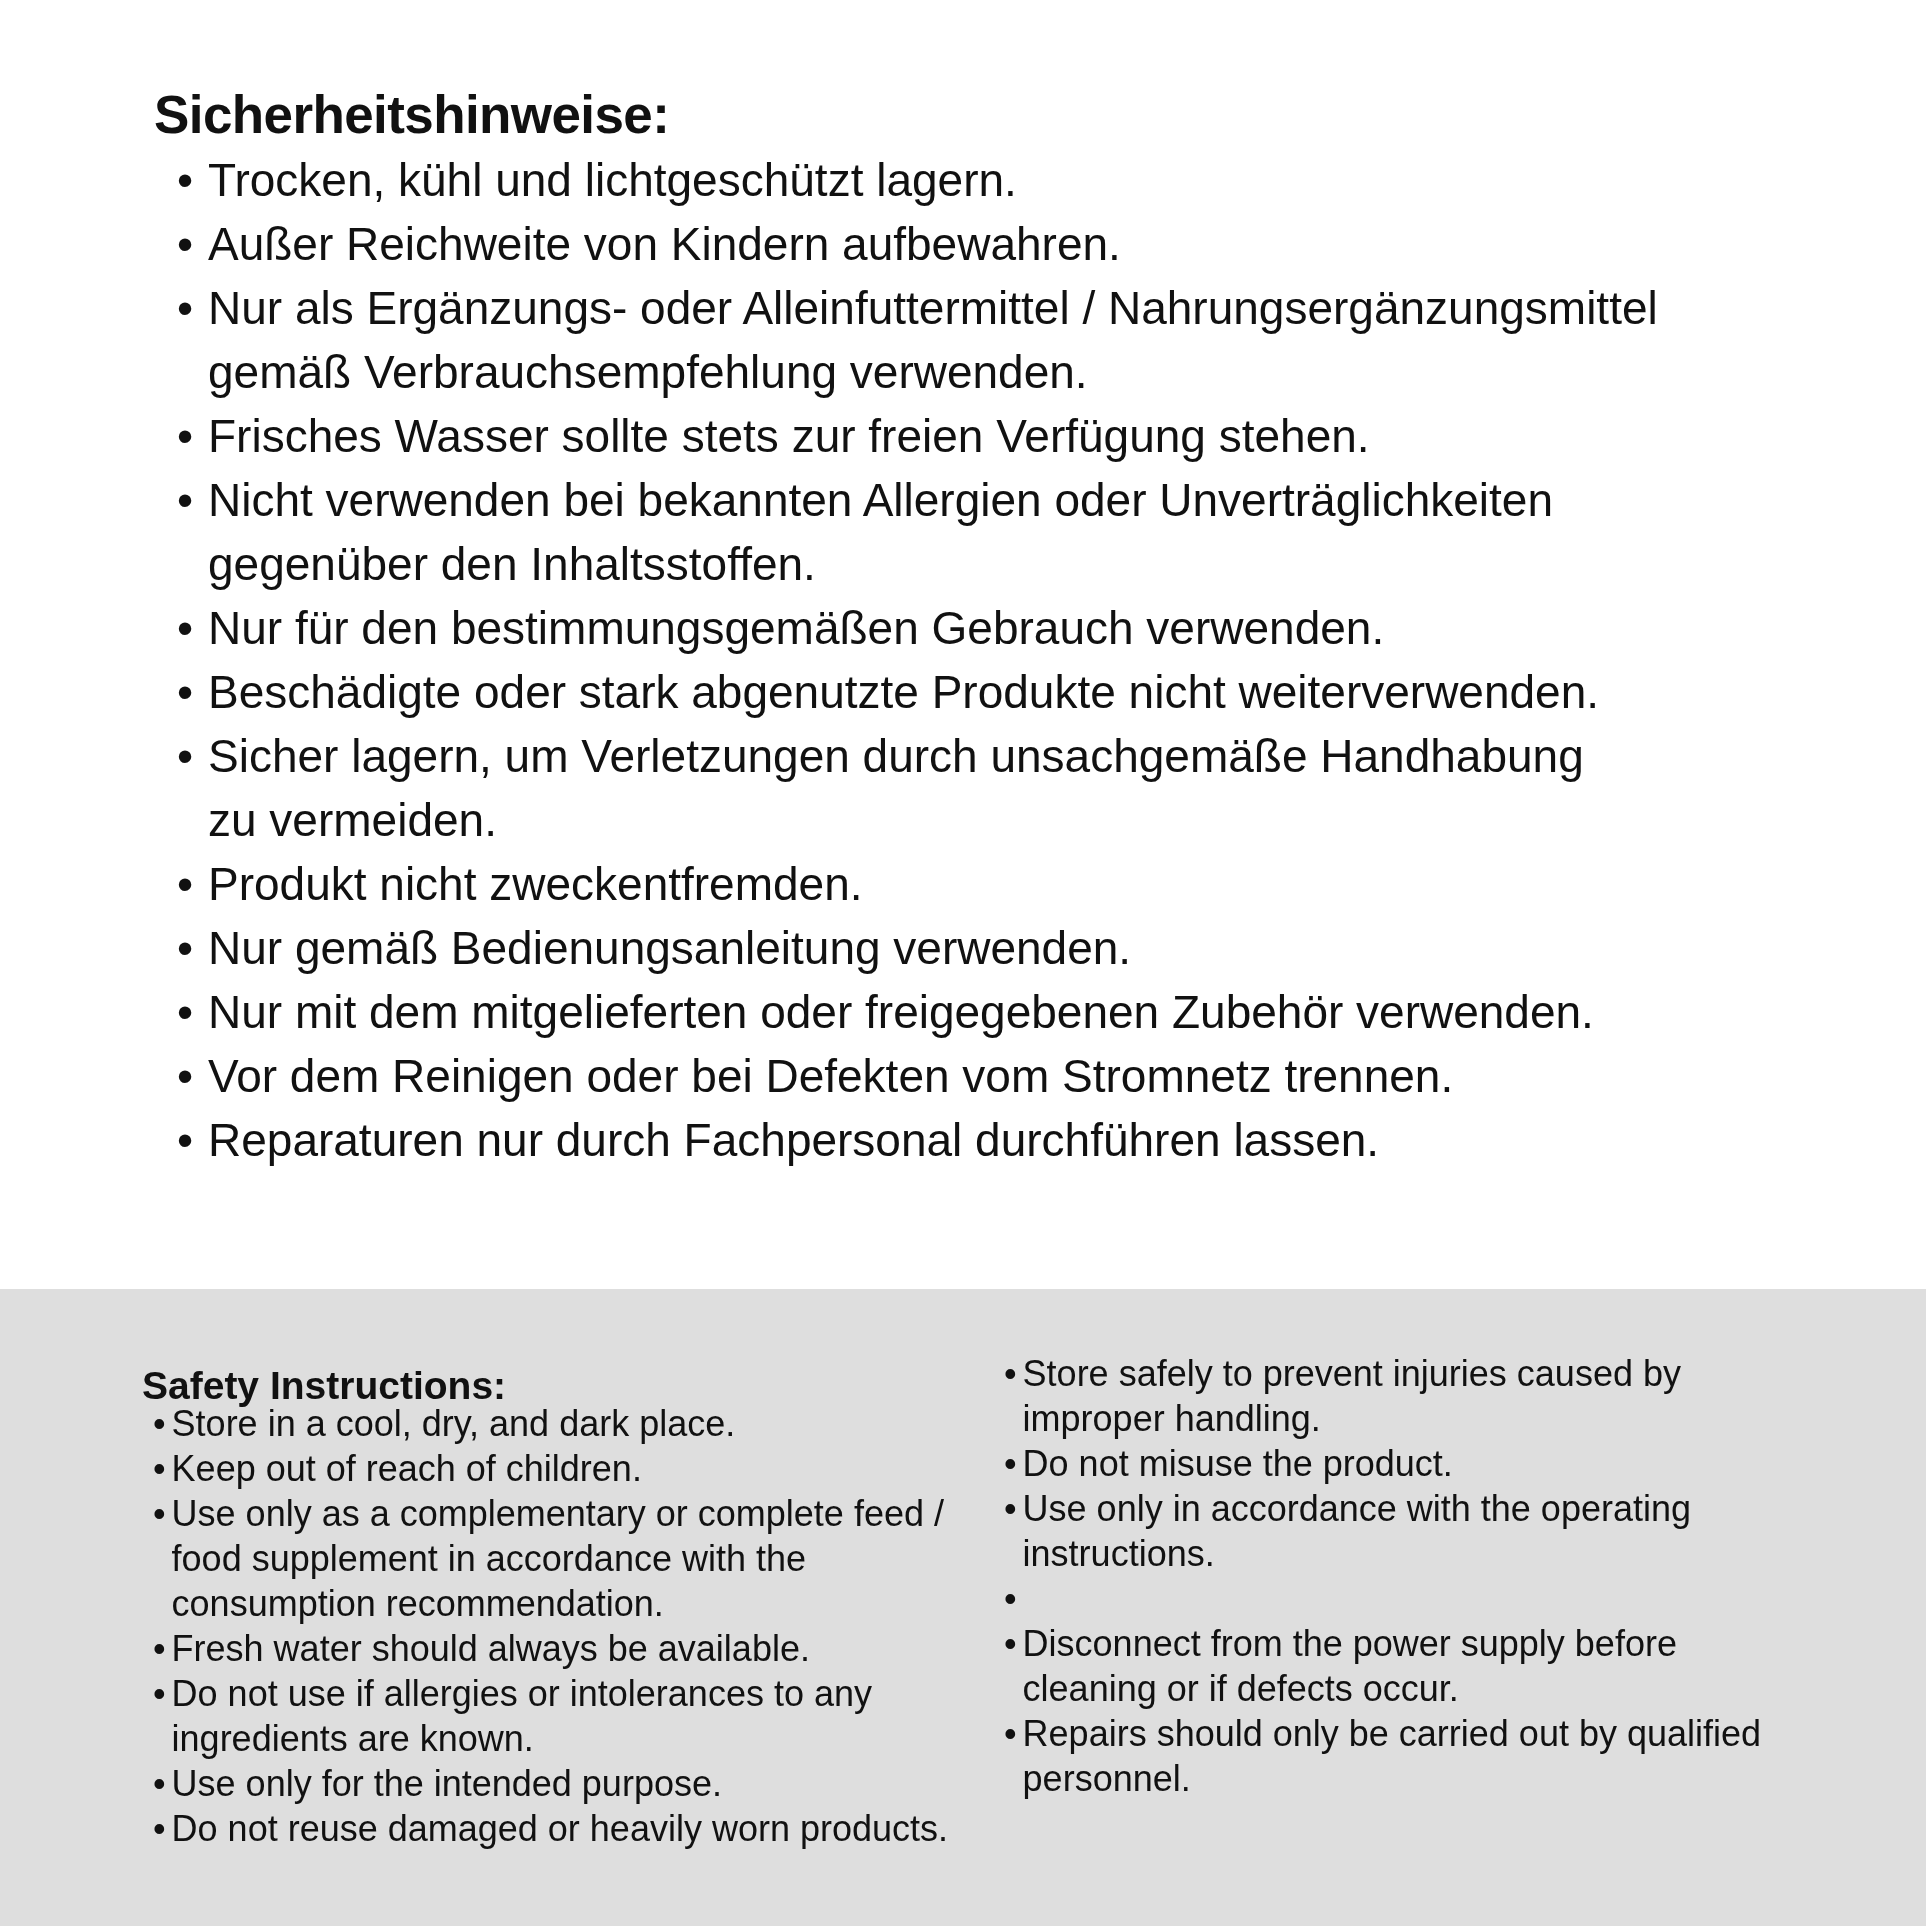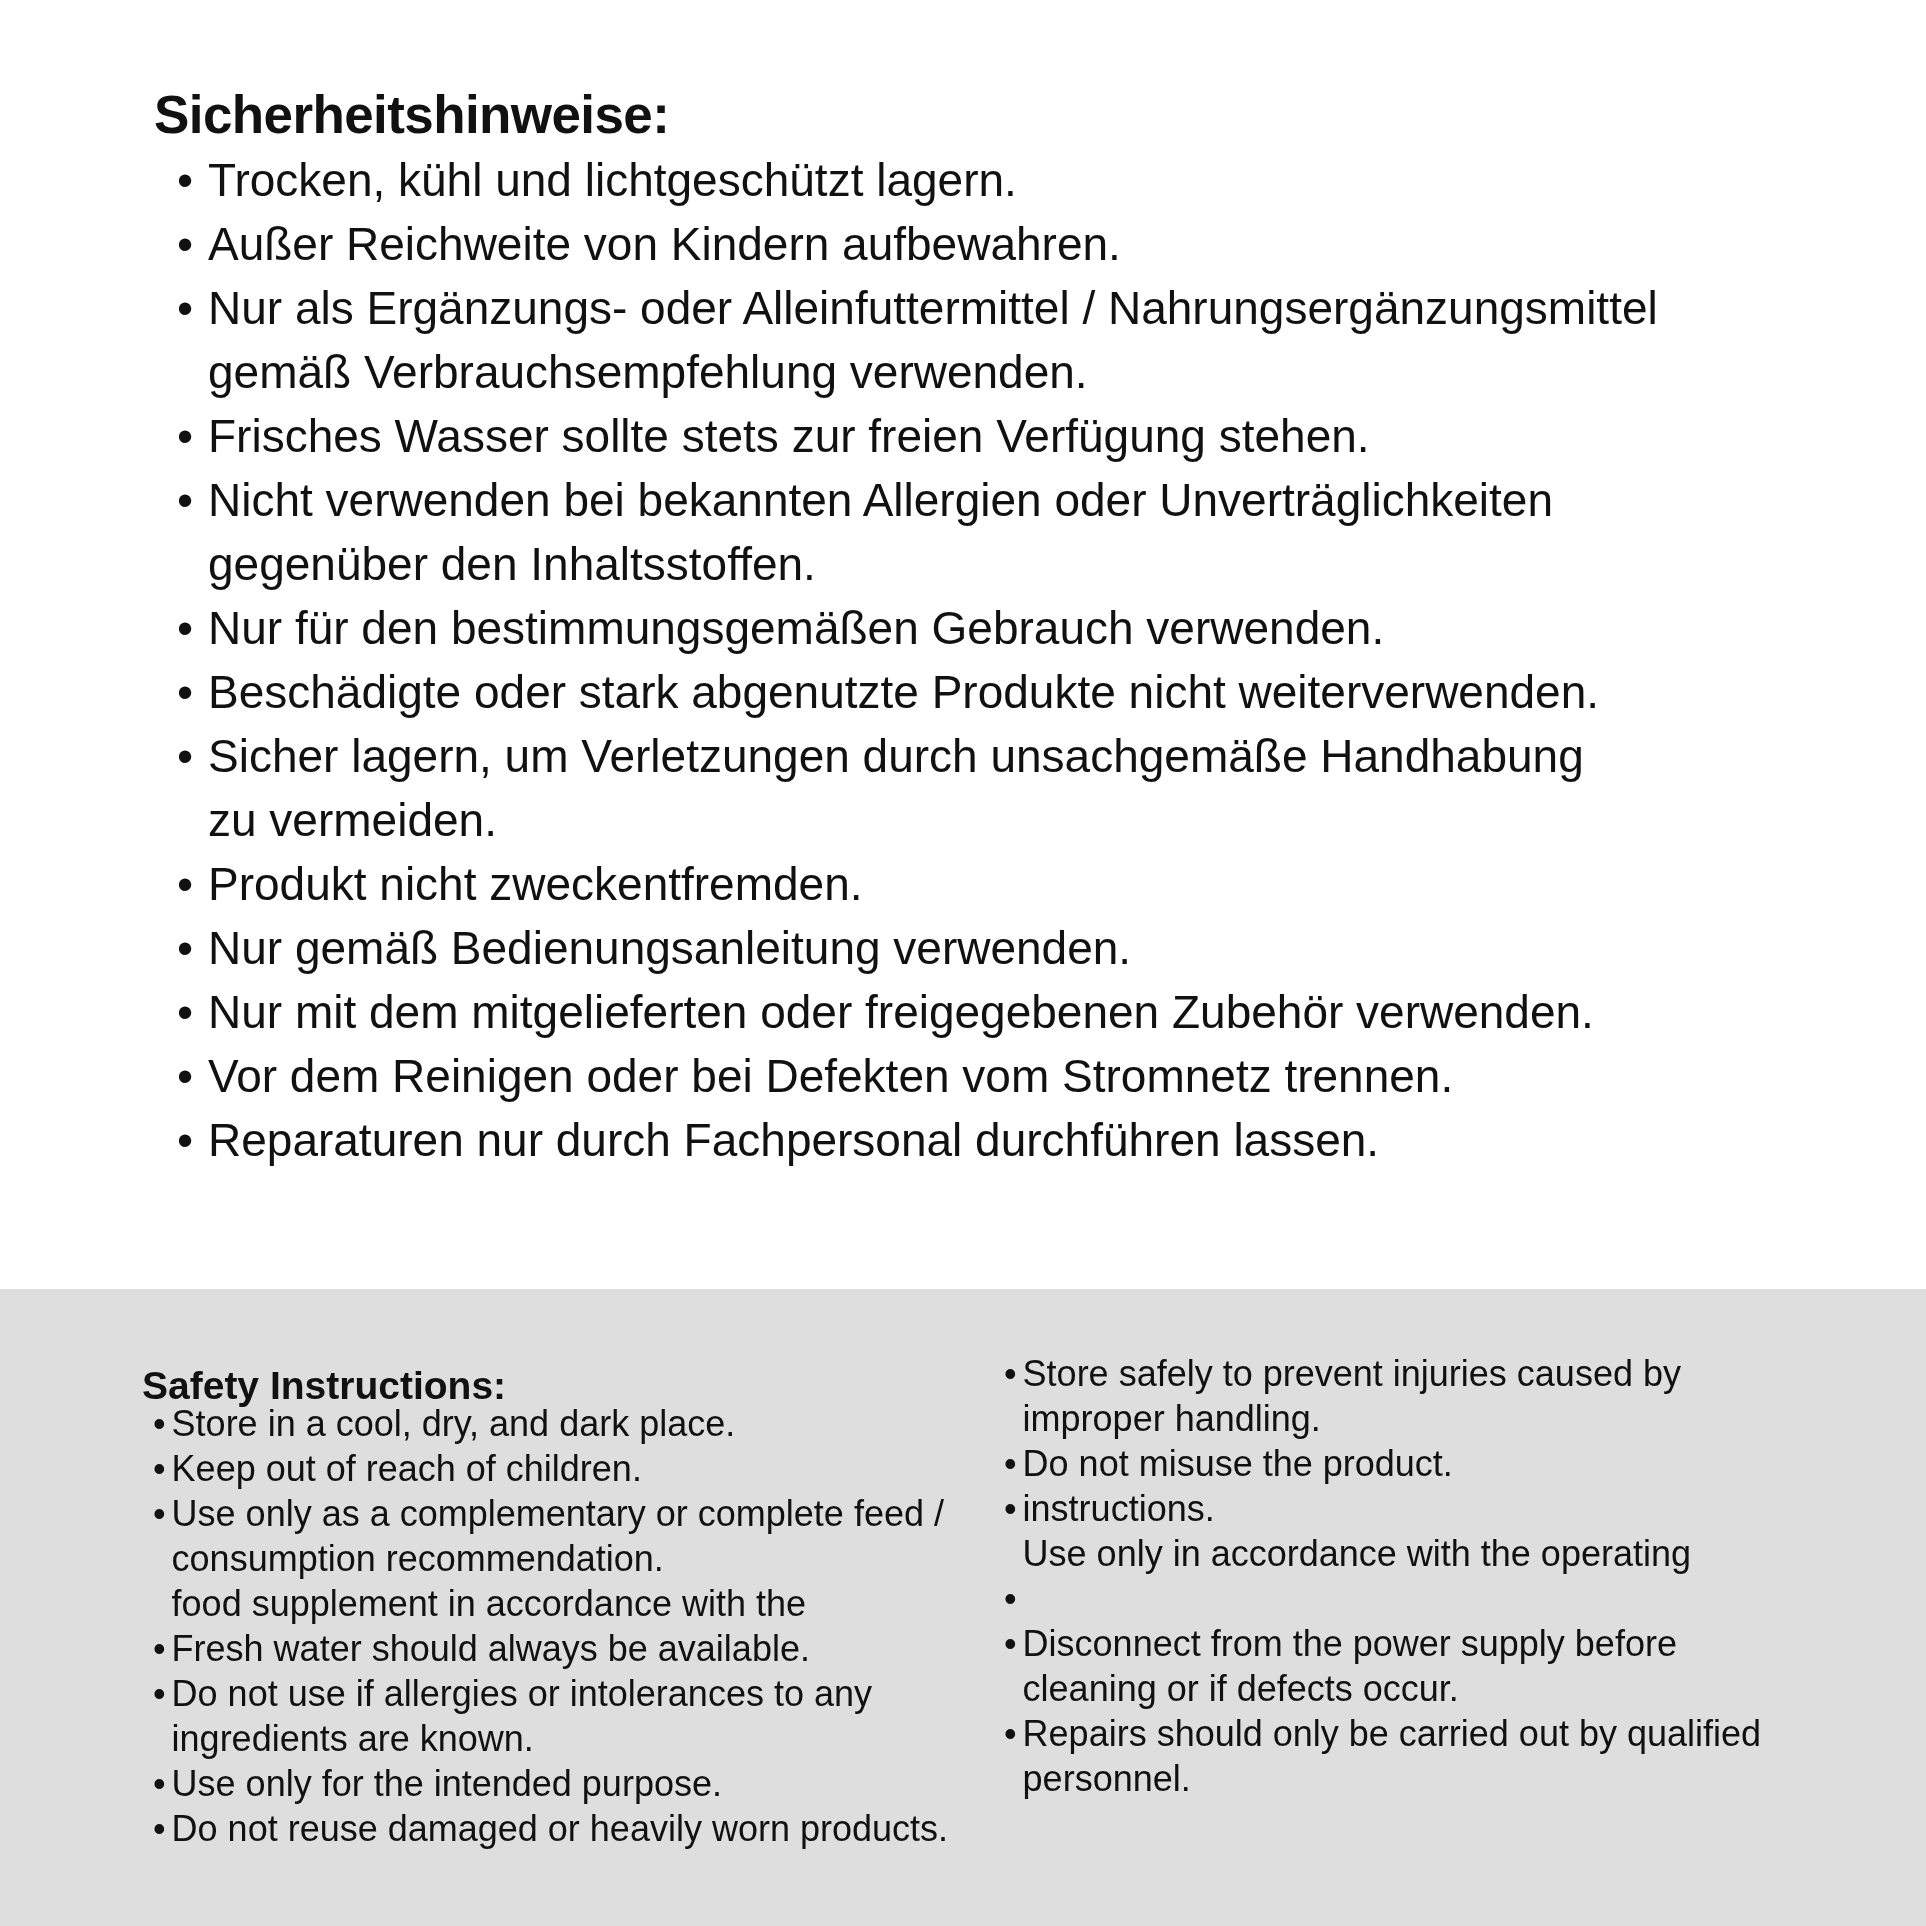--- a/index.html
+++ b/index.html
@@ -178,22 +178,22 @@
       <li>
         <span class="bullet">•</span>
         <span class="text">
             <span class="ln">Keep out of reach of children.</span>
           </span>
       </li>
       <li>
         <span class="bullet">•</span>
         <span class="text">
           <span class="ln">Use only as a complementary or complete feed /</span>
+          <span class="ln">food supplement in accordance with the</span>
           <span class="ln">consumption recommendation.</span>
-          <span class="ln">food supplement in accordance with the</span>
         </span>
       </li>
       <li>
         <span class="bullet">•</span>
         <span class="text">
             <span class="ln">Fresh water should always be available.</span>
           </span>
       </li>
       <li>
         <span class="bullet">•</span>
@@ -226,22 +226,22 @@
       </li>
       <li>
         <span class="bullet">•</span>
         <span class="text">
             <span class="ln">Do not misuse the product.</span>
           </span>
       </li>
       <li>
         <span class="bullet">•</span>
         <span class="text">
+          <span class="ln">Use only in accordance with the operating</span>
           <span class="ln">instructions.</span>
-          <span class="ln">Use only in accordance with the operating</span>
         </span>
       </li>
       <li>
         <span class="bullet">•</span>
       </li>
       <li>
         <span class="bullet">•</span>
         <span class="text">
           <span class="ln">Disconnect from the power supply before</span>
           <span class="ln">cleaning or if defects occur.</span>

